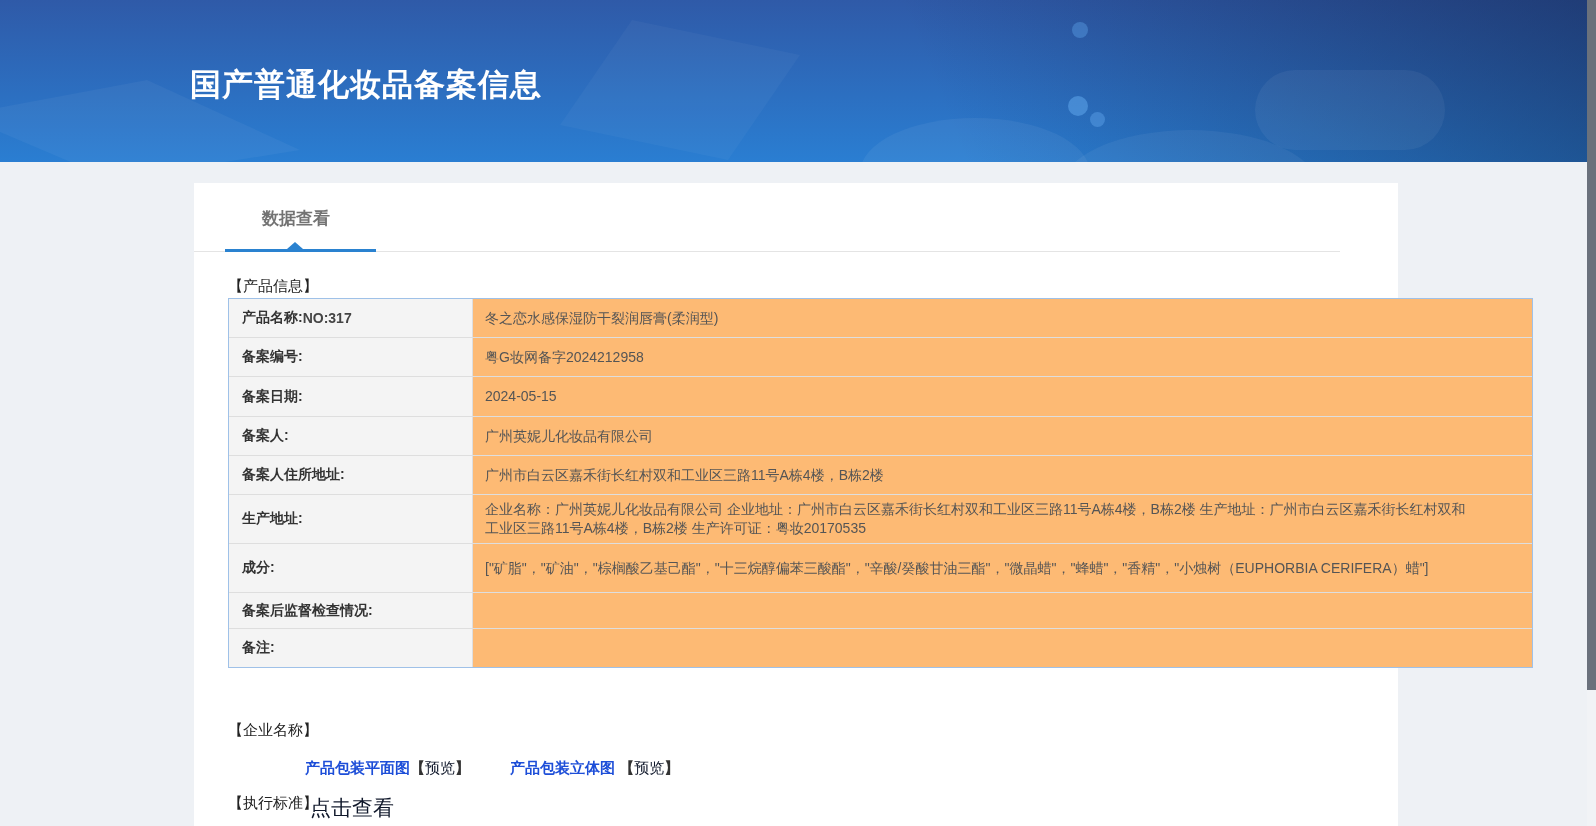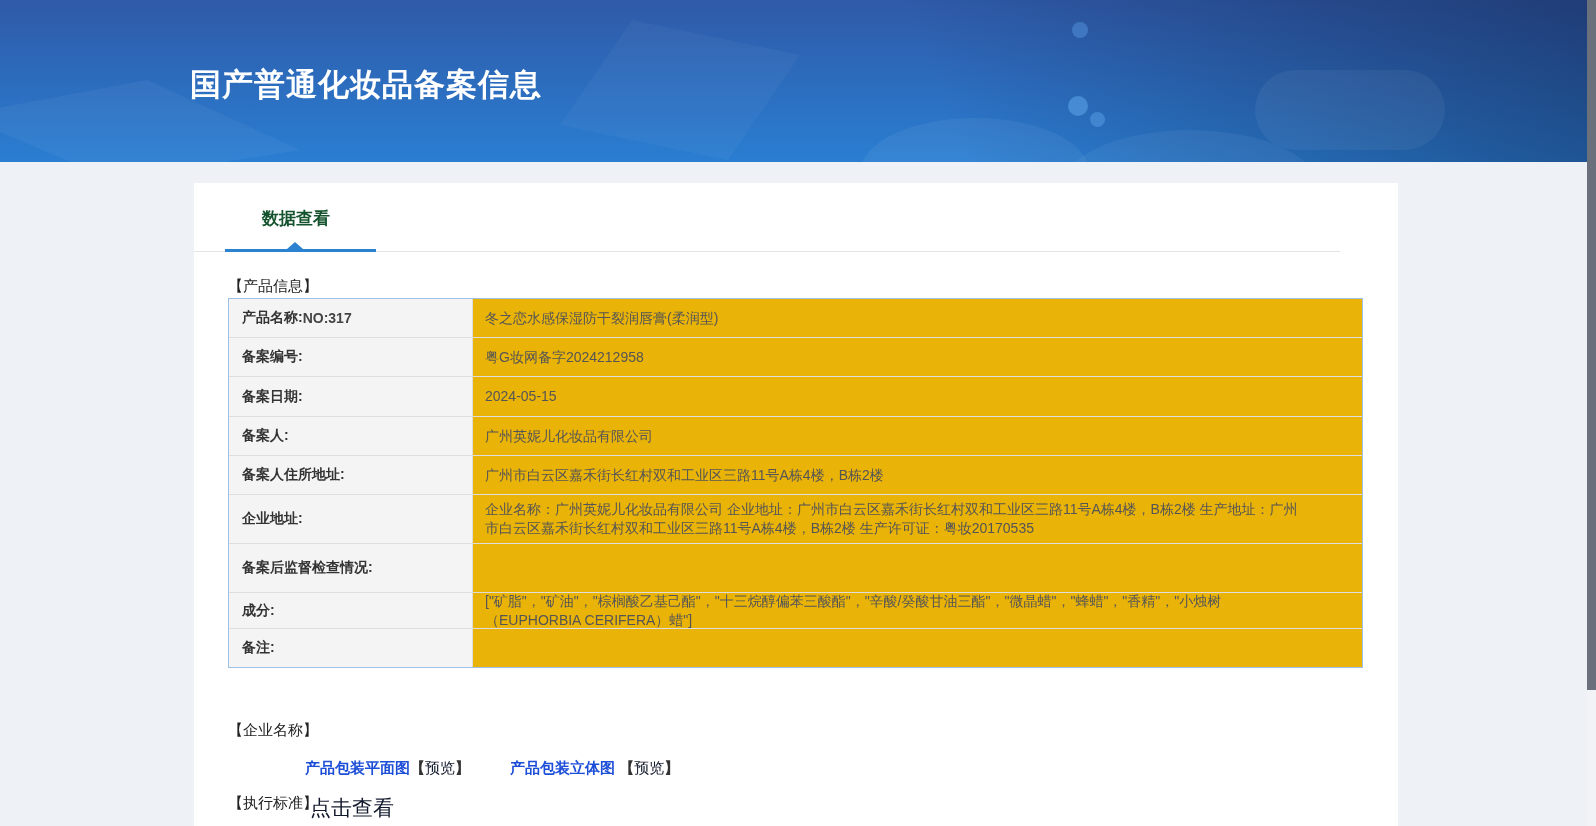--- a/index.html
+++ b/index.html
@@ -38,39 +38,39 @@
 
   
   .card{
     position:absolute; left:194px; top:183px; width:1204px; height:643px;
     background:#ffffff;
   }
 
   
   .tab{
     position:absolute; left:68px; top:24px;
-    font-size:17px; font-weight:bold; color:#14532d; cursor:pointer;
+    font-size:17px; font-weight:bold; color:#737373; cursor:pointer;
   }
   .tab-rule{ position:absolute; left:0; top:68px; width:1146px; height:1px; background:#e4e4e4; }
   .tab-underline{ position:absolute; left:31px; top:66px; width:151px; height:3px; background:#2a82d0; }
   .tab-arrow{
     position:absolute; left:93px; top:59px; width:0; height:0;
     border-left:8px solid transparent; border-right:8px solid transparent;
     border-bottom:7px solid #2a82d0;
   }
 
   .section-title{ position:absolute; font-size:15px; font-weight:normal; color:#222; }
   .st-product{ left:34px; top:94px; }
   .st-packaging{ left:34px; top:538px; }
   .st-standard{ left:34px; top:611px; }
 
   
   .info-table{
-    position:absolute; left:34px; top:115px; width:1135px;
-    border:1px solid #9fc1e8; background:#eab308;
+    position:absolute; left:34px; top:115px; width:1305px;
+    border:1px solid #9fc1e8; background:#fdba74;
   }
   .t-row{ display:flex; height:39px; border-bottom:1px solid #dedede; }
   .t-row:last-child{ border-bottom:none; }
   .t-row:nth-child(3){ height:40px; }
   .t-row:nth-child(6), .t-row:nth-child(7){ height:49px; }
   .t-row:nth-child(8){ height:36px; }
   .t-row:nth-child(9){ height:38px; }
   .t-label{
     width:244px; flex:0 0 244px; background:#f4f4f4; border-right:1px solid #dedede;
     display:flex; align-items:center; padding-left:13px;
@@ -155,35 +155,35 @@
       <div class="t-value">广州英妮儿化妆品有限公司</div>
     </div>
     <div class="t-row">
       <div class="t-label">
           <span class="lbl">备案人住所地址:</span>
         </div>
       <div class="t-value">广州市白云区嘉禾街长红村双和工业区三路11号A栋4楼，B栋2楼</div>
     </div>
     <div class="t-row">
       <div class="t-label">
-          <span class="lbl">企业地址:</span>
+          <span class="lbl">生产地址:</span>
         </div>
       <div class="t-value">企业名称：广州英妮儿化妆品有限公司 企业地址：广州市白云区嘉禾街长红村双和工业区三路11号A栋4楼，B栋2楼 生产地址：广州市白云区嘉禾街长红村双和工业区三路11号A栋4楼，B栋2楼 生产许可证：粤妆20170535</div>
     </div>
     <div class="t-row">
       <div class="t-label">
+          <span class="lbl">成分:</span>
+        </div>
+      <div class="t-value">["矿脂"，"矿油"，"棕榈酸乙基己酯"，"十三烷醇偏苯三酸酯"，"辛酸/癸酸甘油三酯"，"微晶蜡"，"蜂蜡"，"香精"，"小烛树（EUPHORBIA CERIFERA）蜡"]</div>
+    </div>
+    <div class="t-row">
+      <div class="t-label">
           <span class="lbl">备案后监督检查情况:</span>
         </div>
       <div class="t-value"></div>
-    </div>
-    <div class="t-row">
-      <div class="t-label">
-          <span class="lbl">成分:</span>
-        </div>
-      <div class="t-value">["矿脂"，"矿油"，"棕榈酸乙基己酯"，"十三烷醇偏苯三酸酯"，"辛酸/癸酸甘油三酯"，"微晶蜡"，"蜂蜡"，"香精"，"小烛树（EUPHORBIA CERIFERA）蜡"]</div>
     </div>
     <div class="t-row">
       <div class="t-label">
           <span class="lbl">备注:</span>
         </div>
       <div class="t-value"></div>
     </div>
   </div>
 
   <div class="section-title st-packaging">【企业名称】</div>

